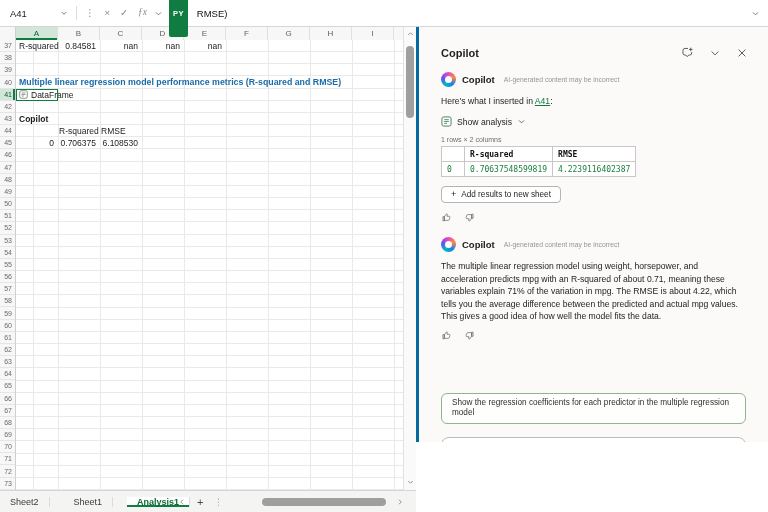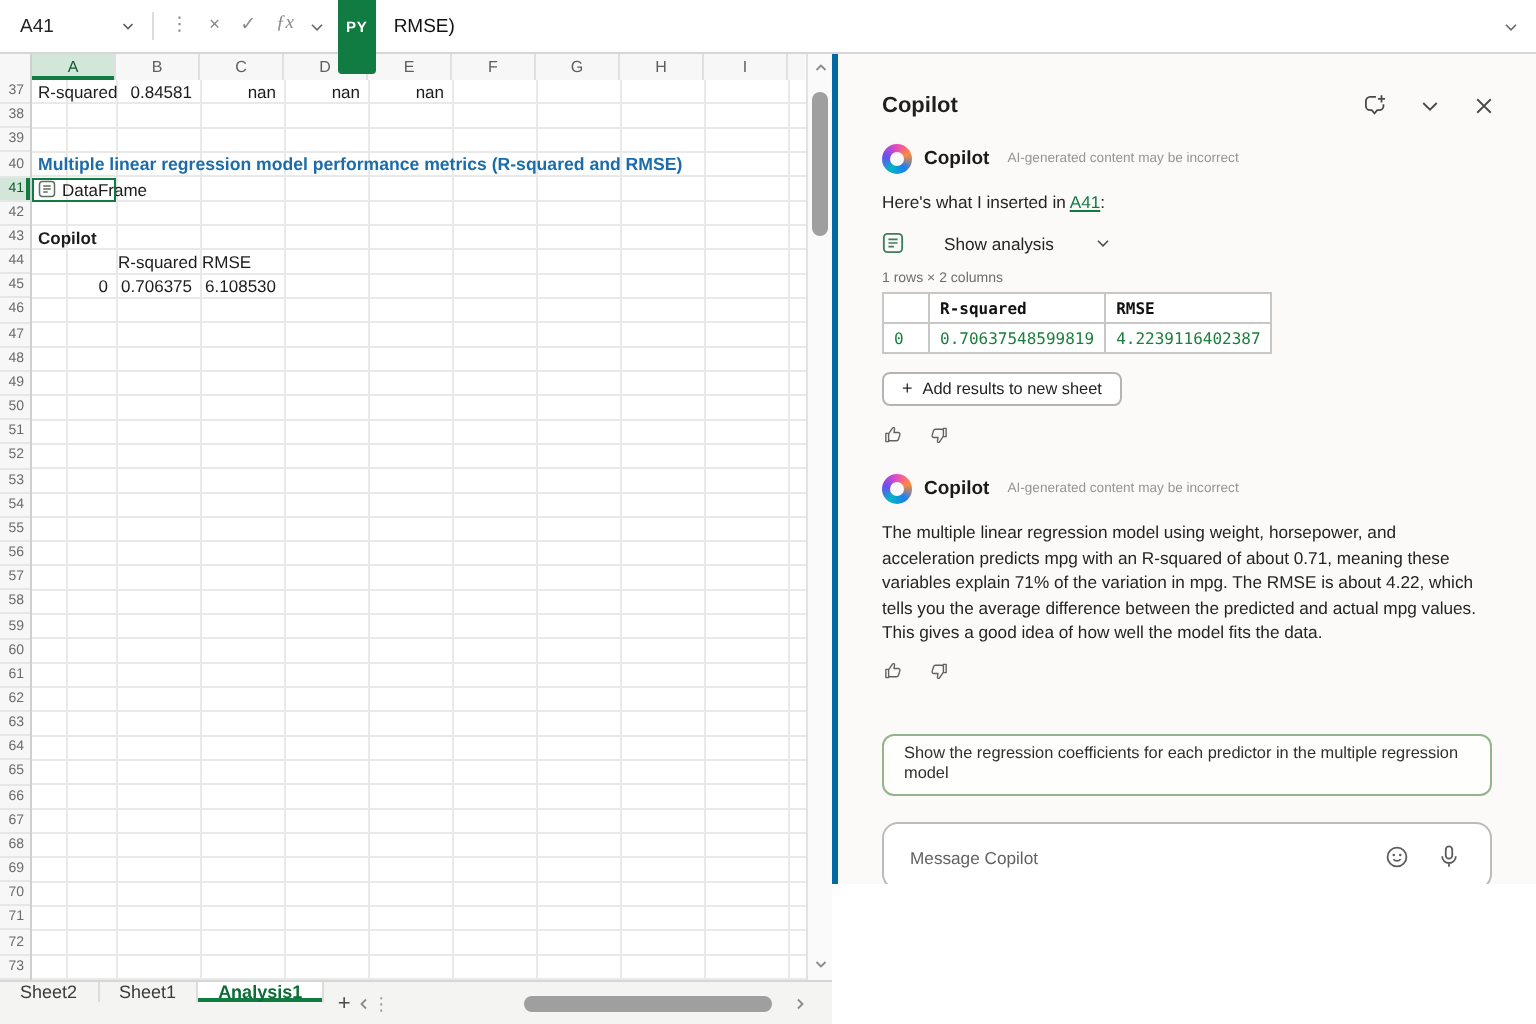--- a/index.html
+++ b/index.html
@@ -59,33 +59,33 @@
   .ptitle{font-size:11px;font-weight:bold;color:#1f1f1f;}
   .phicons{margin-left:auto;display:flex;align-items:center;gap:15px;}
   .pbody{padding:13px 22px 0 22px;}
   .msghead{display:flex;align-items:center;gap:6px;}
   .clogo{width:15px;height:15px;border-radius:50%;background:conic-gradient(from 140deg,#1c7ef0,#00b7c3,#6b4ef0,#e649c2,#ff8a3c,#1c7ef0);position:relative;flex:none;}
   .clogo:after{content:"";position:absolute;left:4px;top:4px;width:7px;height:7px;border-radius:50%;background:#fbfaf8;}
   .cname{font-size:9.5px;font-weight:bold;color:#1a1a1a;}
   .cdisc{font-size:6.8px;color:#979593;margin-left:3px;}
   .mline{margin-top:9px;font-size:8.6px;color:#242424;}
   .mlink{color:var(--accent-green,#107C41);text-decoration:underline;cursor:pointer;}
-  .showrow{margin-top:10px;display:flex;align-items:center;gap:20px;font-size:8.6px;color:#242424;cursor:pointer;}
+  .showrow{margin-top:10px;display:flex;align-items:center;gap:5px;font-size:8.6px;color:#242424;cursor:pointer;}
   .dims{margin-top:9px;font-size:7px;color:#6d6d6d;}
   table.ptable{margin-top:3px;border-collapse:collapse;font-family:"DejaVu Sans Mono",monospace;font-size:8px;}
   .ptable th,.ptable td{border:1px solid #c9c7c5;padding:2.5px 5px;text-align:left;background:#fff;}
   .ptable th{font-weight:bold;color:#111;}
   .ptable td{color:var(--value-green,#1a7f3c);}
   .ptable .idx{width:12px;}
   .addbtn{margin-top:9px;display:inline-flex;align-items:center;gap:5px;border:1px solid #b6b4b2;border-radius:4px;padding:3px 9px;font-size:8.2px;color:#242424;background:#fff;cursor:pointer;}
   .addbtn .pl{font-size:9px;line-height:1;}
   .thumbs{margin-top:9px;display:flex;align-items:center;gap:12px;}
   .para{margin-top:8px;font-size:8.6px;line-height:12.6px;color:#242424;}
   .stoprow{margin-top:24px;display:flex;align-items:center;justify-content:center;gap:5px;font-size:8.6px;color:#242424;cursor:pointer;}
-  .pills{margin-top:26px;display:flex;align-items:flex-start;gap:6px;}
+  .pills{margin-top:52px;display:flex;align-items:flex-start;gap:6px;}
   .pill{border:1px solid #93b48c;border-radius:6px;padding:4px 10px;font-size:8.2px;line-height:10.5px;color:#2f2f2f;background:#fefefd;max-width:298px;cursor:pointer;}
   .inputbox{margin-top:13px;height:34px;border:1px solid #bdbbb9;border-radius:8px;background:#fff;position:relative;box-sizing:border-box;}
   .inputbox input{position:absolute;left:11px;top:0;height:100%;width:220px;border:none;outline:none;background:transparent;font-size:8.6px;color:#242424;font-family:"Liberation Sans",sans-serif;}
   .inputbox input::placeholder{color:#616161;}
   .inico{position:absolute;top:10px;}
 </style>
 </head>
 <body>
 
 <div class="stage">
@@ -199,21 +199,21 @@
     <svg class="varrow" style="top:4px;" width="9" height="8" viewBox="0 0 16 16">
         <path d="M3.5 10l4.5-4.5L12.5 10" fill="none" stroke="#8a8a8a" stroke-width="1.8"></path>
       </svg>
     <div class="vthumb"></div>
     <svg class="varrow" style="top:452px;" width="9" height="8" viewBox="0 0 16 16">
         <path d="M3.5 6l4.5 4.5L12.5 6" fill="none" stroke="#8a8a8a" stroke-width="1.8"></path>
       </svg>
   </div>
 
   <div class="tabbar">
-    <div id="tabs" style="display:flex;align-items:flex-start;">
+    <div id="tabs" style="display:flex;align-items:center;gap:14px;">
         <div class="tab">Sheet2</div>
         <div class="tab">Sheet1</div>
         <div class="tab active">Analysis1</div>
       </div>
     <div class="addsheet">+</div>
     <div class="tdots">⋮</div>
     <svg class="harrow" style="left:178px;" width="8" height="8" viewBox="0 0 16 16">
         <path d="M10 3.5L5.5 8L10 12.5" fill="none" stroke="#8a8a8a" stroke-width="1.8"></path>
       </svg>
     <div class="hthumb"></div>

